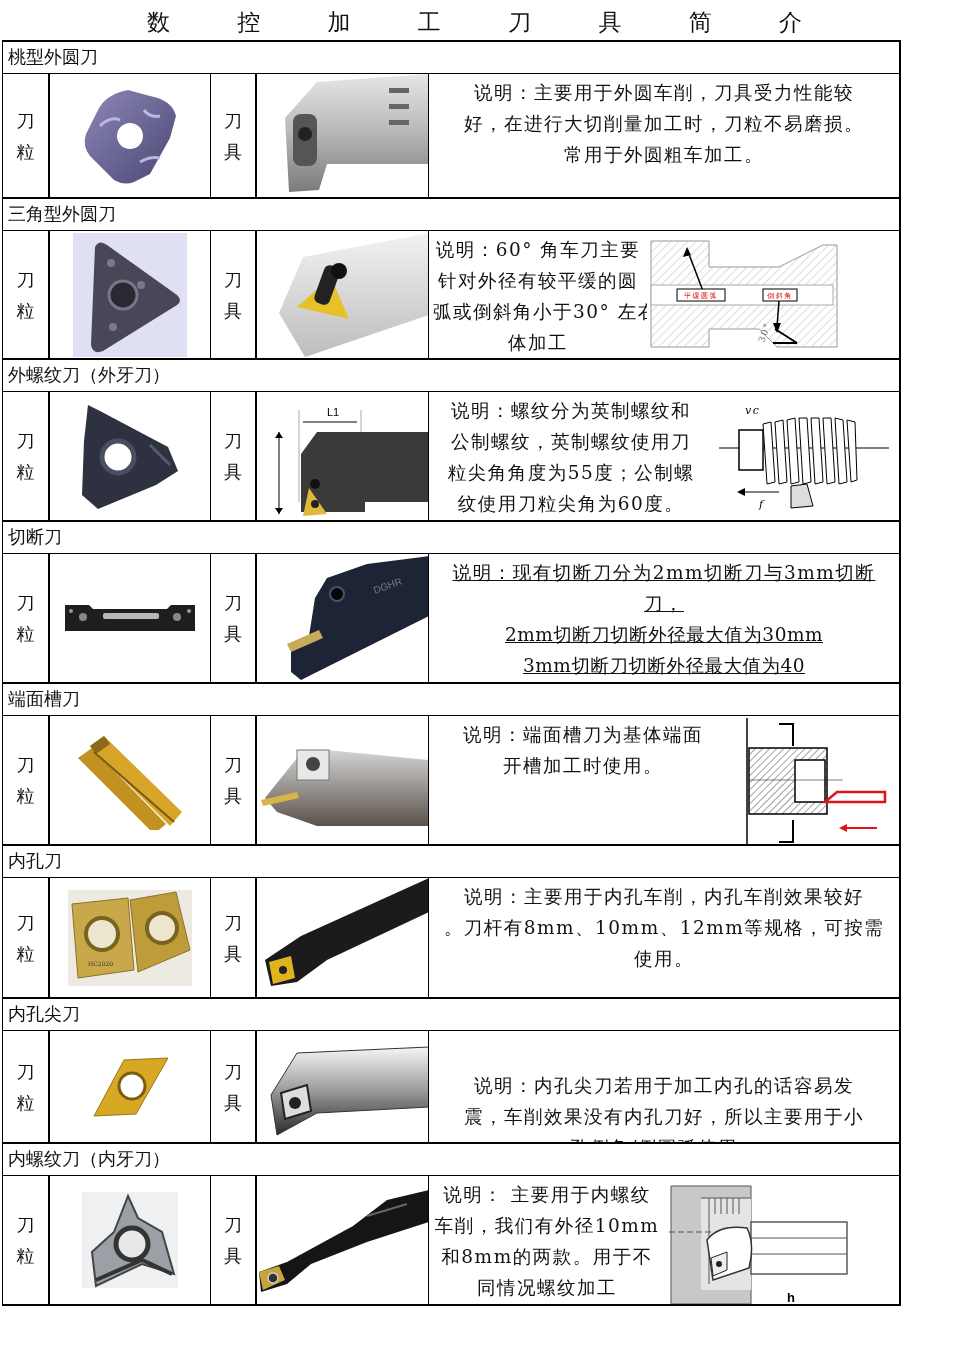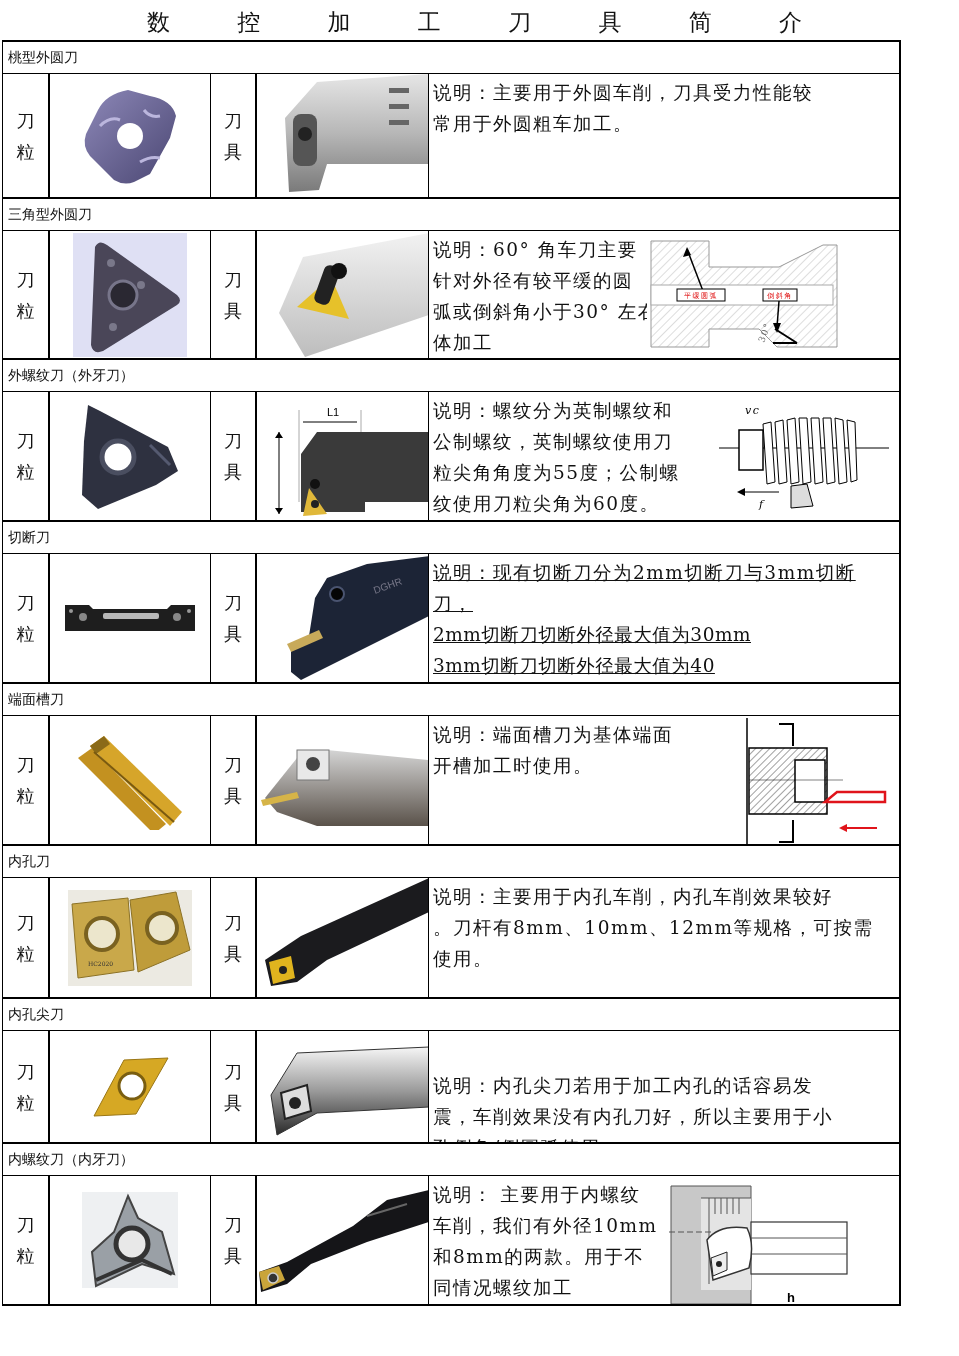--- a/index.html
+++ b/index.html
@@ -8,31 +8,31 @@
   .title {
     position: absolute; left: 0; top: 4px; width: 959px; height: 36px;
     text-align: center; font-size: 23px; letter-spacing: 30px; line-height: 36px;
     padding-left: 20px;
   }
   .sheet {
     position: absolute; left: 2px; top: 40px; width: 899px;
     border-top: 2px solid #000; border-left: 1px solid #000; border-right: 2px solid #000;
   }
   .sec-header {
-    height: 32px; border-bottom: 1px solid #000; font-size: 14px; line-height: 30px; padding-left: 5px;
+    height: 32px; border-bottom: 1px solid #000; font-size: 18px; line-height: 30px; padding-left: 5px;
   }
   .sec-row { display: flex; border-bottom: 2px solid #000; }
   .cell { border-right: 1px solid #000; position: relative; }
   .cell:last-child { border-right: none; }
   .lbl { width: 47px; display: flex; flex-direction: column; justify-content: center; align-items: center; font-size: 18px; line-height: 31px; border-right: 2px solid #000; }
   .img1 { width: 161px; display: flex; align-items: center; justify-content: center; }
   .lbl2 { width: 46px; display: flex; flex-direction: column; justify-content: center; align-items: center; font-size: 18px; line-height: 31px; border-right: 2px solid #000; }
   .img2 { width: 172px; overflow: hidden; }
   .desc { flex: 1; padding: 3px 4px; font-size: 18.5px; line-height: 31px; position: relative; overflow: hidden; letter-spacing: 1.5px; }
-  .desc .txt { position: relative; z-index: 1; }
+  .desc .txt { position: relative; z-index: 1; text-align: center; }
   .desc .narrow { width: 274px; }
   .diag { position: absolute; z-index: 2; background: #fff; }
   svg { display: block; }
 </style>
 </head>
 <body>
 
 <div class="title">数 控 加 工 刀 具 简 介</div>
 
 <div class="sheet">
@@ -73,20 +73,21 @@
       <rect x="132" y="14" width="20" height="5" fill="#666"></rect>
           <rect x="132" y="30" width="20" height="5" fill="#666"></rect>
           <rect x="132" y="46" width="20" height="5" fill="#666"></rect>
       <rect x="36" y="40" width="24" height="52" rx="8" fill="#555"></rect>
           <circle cx="48" cy="60" r="7" fill="#222"></circle>
         </svg>
     </div>
     <div class="cell desc">
       <div class="txt">
         <div>说明：主要用于外圆车削，刀具受力性能较</div>
+        <div>好，在进行大切削量加工时，刀粒不易磨损。</div>
         <div>常用于外圆粗车加工。</div>
       </div>
     </div>
   </div>
 
   <div class="sec-header">三角型外圆刀</div>
   <div class="sec-row" style="height:129px">
     <div class="cell lbl">
         <span>刀</span>
         <span>粒</span>

